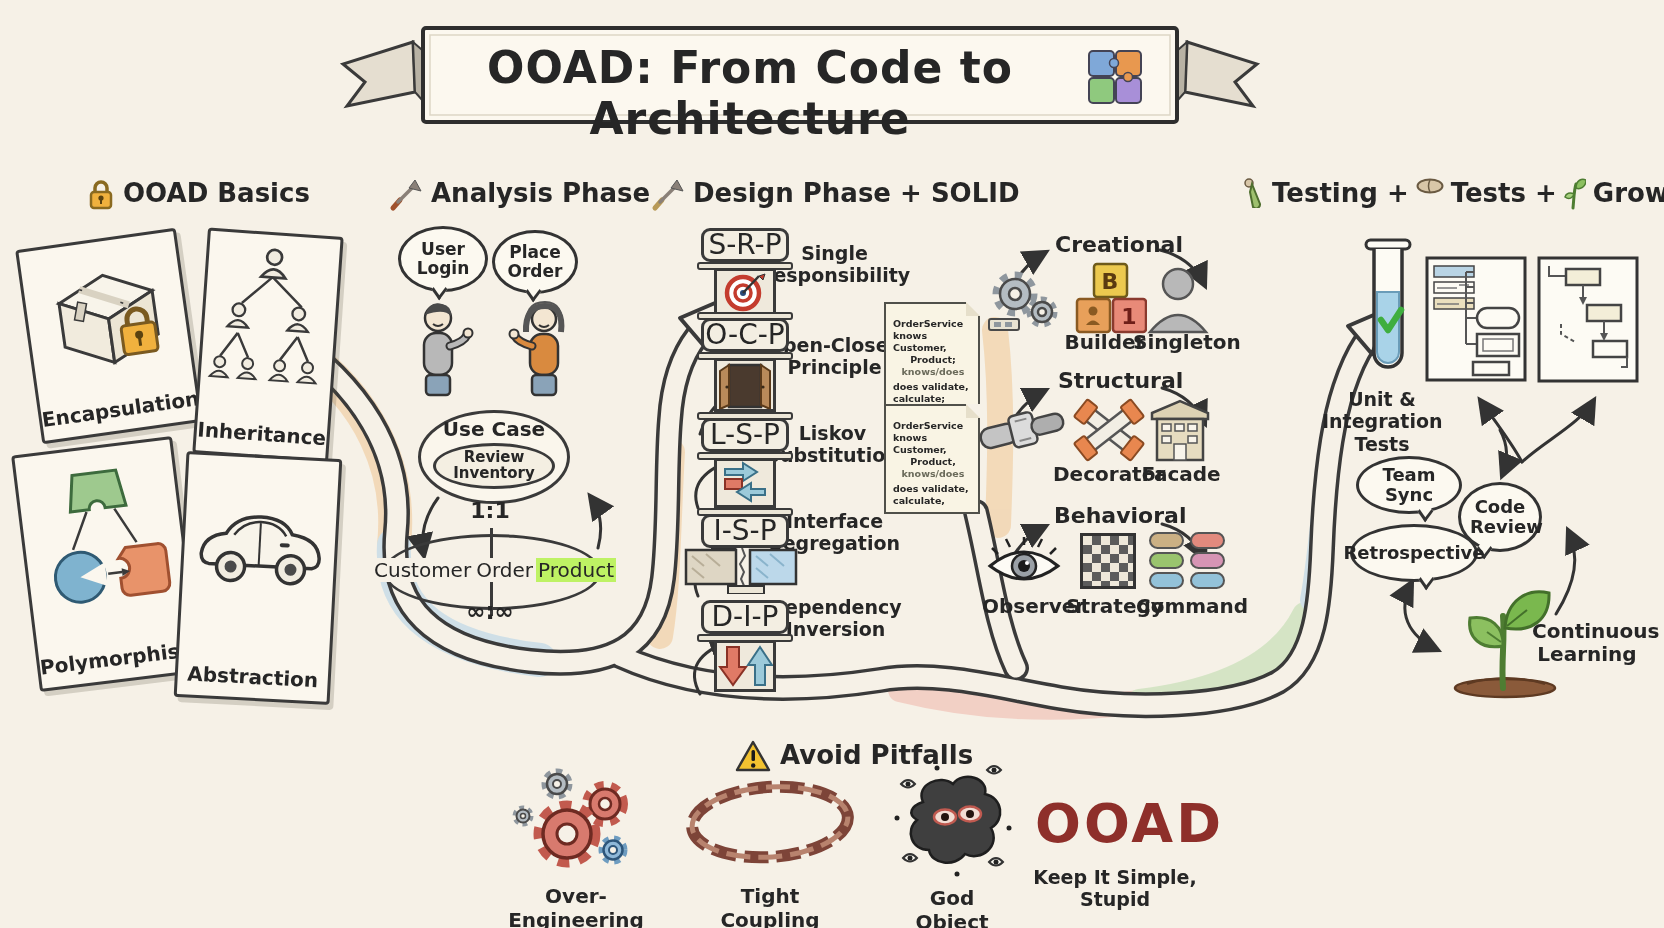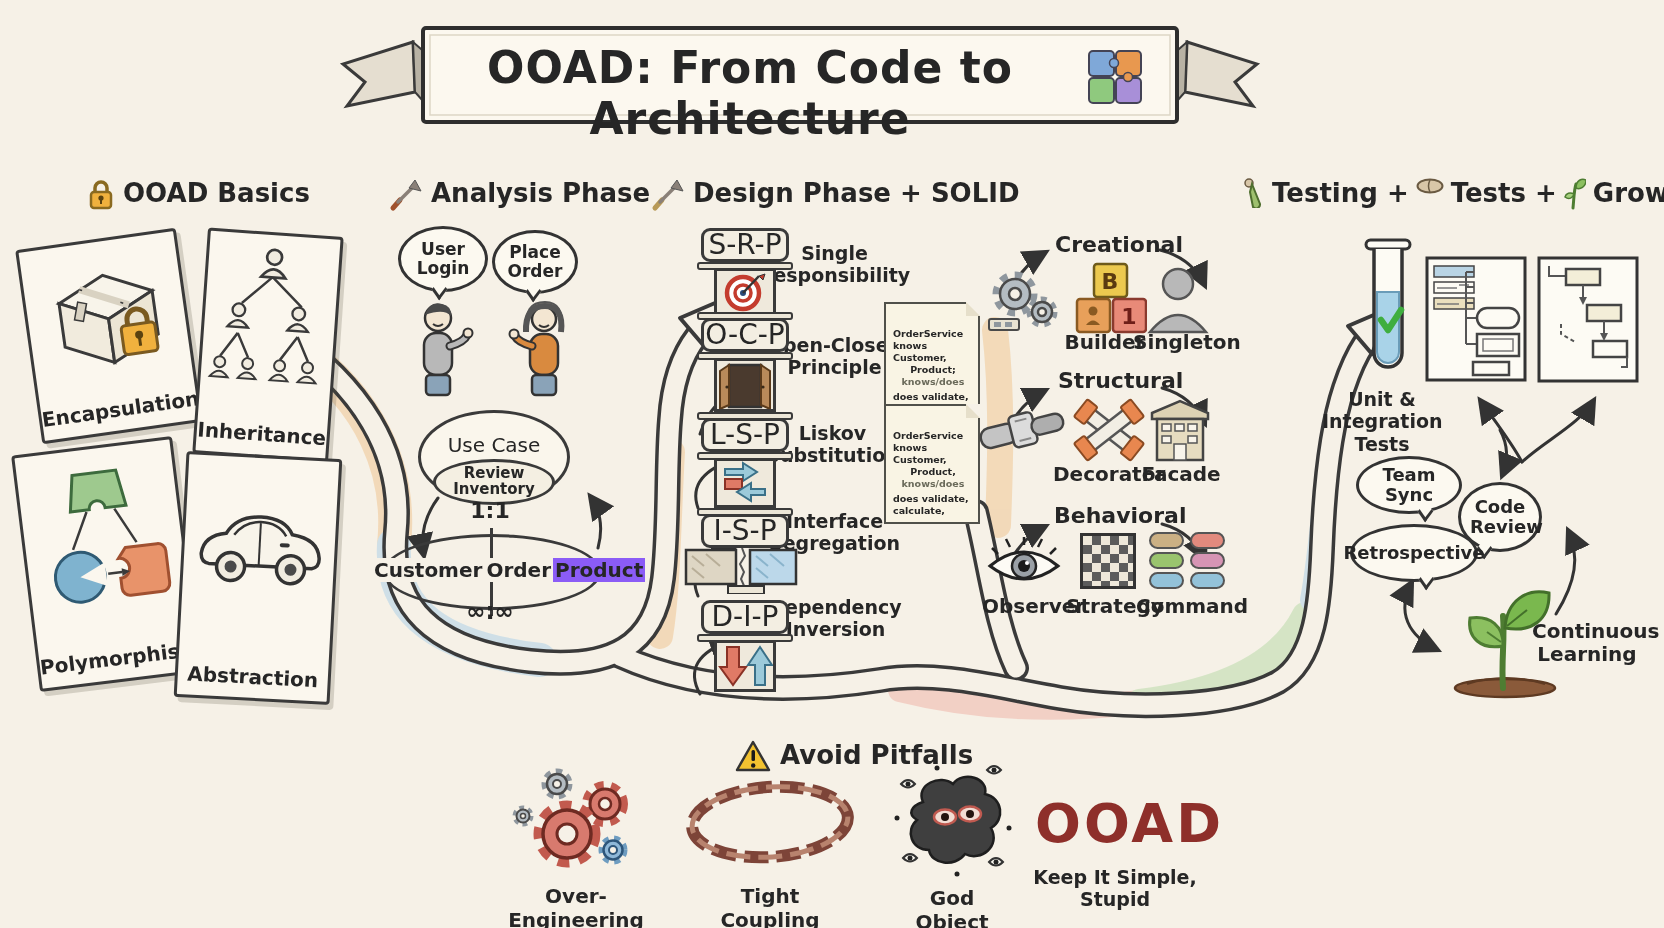--- a/index.html
+++ b/index.html
@@ -9,21 +9,21 @@
   .abs{position:absolute}
   .hd{position:absolute;font-weight:bold;font-size:26px;white-space:nowrap;display:flex;align-items:flex-start;gap:9px}
   .card{position:absolute;background:#fbf7ee;border:3px solid #3a3a3a;border-radius:4px;box-shadow:4px 5px 0 rgba(90,85,70,.22)}
   .card .lbl{position:absolute;bottom:9px;left:0;width:100%;text-align:center;font-weight:bold;font-size:20px}
   .bubble{position:absolute;background:#fcf9f0;border:3px solid #333;border-radius:50%;display:flex;align-items:center;justify-content:center;text-align:center;font-weight:bold;line-height:1.12;z-index:3}
   .tail{position:absolute;width:13px;height:13px;background:#fcf9f0;border-right:3px solid #333;border-bottom:3px solid #333;transform:rotate(55deg) skewX(18deg)}
   .cap{position:absolute;width:88px;height:34px;background:#f3eee2;border:3px solid #3a3a3a;border-radius:9px;text-align:center;font-weight:normal;font-size:28px;line-height:28px;z-index:2}
   .ledge{position:absolute;width:96px;height:8px;background:#ece6d7;border:2.5px solid #3a3a3a;border-radius:3px;z-index:2}
   .tbody{position:absolute;width:62px;background:#efe9dc;border:3px solid #3a3a3a;display:flex;align-items:center;justify-content:center;z-index:1}
   .blabel{position:absolute;width:155px;text-align:center;font-weight:bold;font-size:19px;line-height:1.16}
-  .note{position:absolute;width:96px;background:#f9f4e4;border:2.5px solid #50504a;padding:24px 5px 5px 7px;font-size:9.5px;font-weight:bold;line-height:1.25;z-index:2}
+  .note{position:absolute;width:96px;background:#f9f4e4;border:2.5px solid #50504a;padding:14px 5px 5px 7px;font-size:9.5px;font-weight:bold;line-height:1.25;z-index:2}
   .note .dog{position:absolute;top:-2px;right:-2px;width:0;height:0;border-left:14px solid #e6dfca;border-top:14px solid #f6f1e7;}
   .note .nl{text-align:left}
   .note .c{text-align:center}
   .grp{position:absolute;font-weight:bold;font-size:22px;white-space:nowrap}
   .plabel{position:absolute;text-align:center;font-weight:bold;font-size:20px}
   .strategy{position:absolute;width:56px;height:56px;border:3px solid #333;background:repeating-conic-gradient(#5c5c5c 0% 25%,#eee8da 0% 50%) 0 0/18px 18px;z-index:2}
   .kiss{position:absolute;font-weight:bold;color:#8e2f2a;font-size:54px;letter-spacing:3px;text-align:center}
   svg{display:block}
   .z2{z-index:2}
 </style>
@@ -238,33 +238,33 @@
     <path d="M21 36 Q20 10 40 10 Q59 10 56 36" fill="none" stroke="#555" stroke-width="6"></path>
     <path d="M34 29 q5 4 10 0" stroke="#333" stroke-width="2" fill="none"></path>
     <rect x="25" y="38" width="28" height="41" rx="12" fill="#d98a3f" stroke="#333" stroke-width="2.5"></rect>
     <path d="M27 50 Q13 46 10 40" stroke="#333" stroke-width="9" stroke-linecap="round" fill="none"></path>
     <path d="M27 50 Q13 46 10 40" stroke="#d98a3f" stroke-width="5" stroke-linecap="round" fill="none"></path>
     <circle cx="9" cy="38" r="4.5" fill="#f3e6d2" stroke="#333" stroke-width="2"></circle>
     <rect x="27" y="79" width="24" height="20" rx="4" fill="#8aa3b8" stroke="#333" stroke-width="2.5"></rect>
   </svg>
 
   <div class="abs z2" style="left:418px;top:410px;width:152px;height:94px;border:3.5px solid #3a3a3a;border-radius:50%;background:#faf6ec;text-align:center">
-    <div style="font-weight:normal;font-size:20px;margin-top:20px">Use Case</div>
+    <div style="font-weight:bold;font-size:20px;margin-top:4px">Use Case</div>
     <div style="margin:2px auto 0;width:122px;height:46px;border:3px solid #3a3a3a;border-radius:50%;background:#f4efe2;display:flex;align-items:center;justify-content:center">
       <span style="font-weight:bold;font-size:15px;line-height:1.05;width:90px">Review Inventory</span>
     </div>
   </div>
 
   <div class="abs z2" style="left:455px;top:498px;width:70px;text-align:center;font-weight:bold;font-size:22px">1:1</div>
   <div class="abs" style="left:383px;top:534px;width:218px;height:76px;border:3px solid #3a3a3a;border-radius:50%;z-index:1"></div>
   <div class="abs" style="left:490px;top:528px;width:2.5px;height:88px;background:#3a3a3a;z-index:1"></div>
-  <div class="abs z2" style="left:372px;top:558px;width:244px;display:flex;justify-content:space-between;font-weight:bold;font-size:20px">
+  <div class="abs z2" style="left:372px;top:558px;width:244px;display:flex;justify-content:space-between;font-weight:normal;font-size:20px">
     <span style="background:#f6f1e7;padding:0 2px">Customer</span>
     <span style="background:#f6f1e7;padding:0 2px">Order</span>
-    <span style="background:#8b5cf6;padding:0 2px">Product</span>
+    <span style="background:#bef264;padding:0 2px">Product</span>
   </div>
   <div class="abs z2" style="left:455px;top:598px;width:70px;text-align:center;font-weight:bold;font-size:23px">∞:∞</div>
 
   <div class="cap" style="left:701px;top:228px"><span>S-R-P</span></div>
   <div class="ledge" style="left:697px;top:262px"></div>
   <div class="tbody" style="left:714px;top:268px;height:48px">
     <svg width="56" height="42" viewBox="0 0 56 42">
       <circle cx="26" cy="22" r="16" fill="#fff" stroke="#c43c2e" stroke-width="4.5"></circle>
       <circle cx="26" cy="22" r="8" fill="#fff" stroke="#c43c2e" stroke-width="3.5"></circle>
       <circle cx="26" cy="22" r="3" fill="#2a4a7a"></circle>

